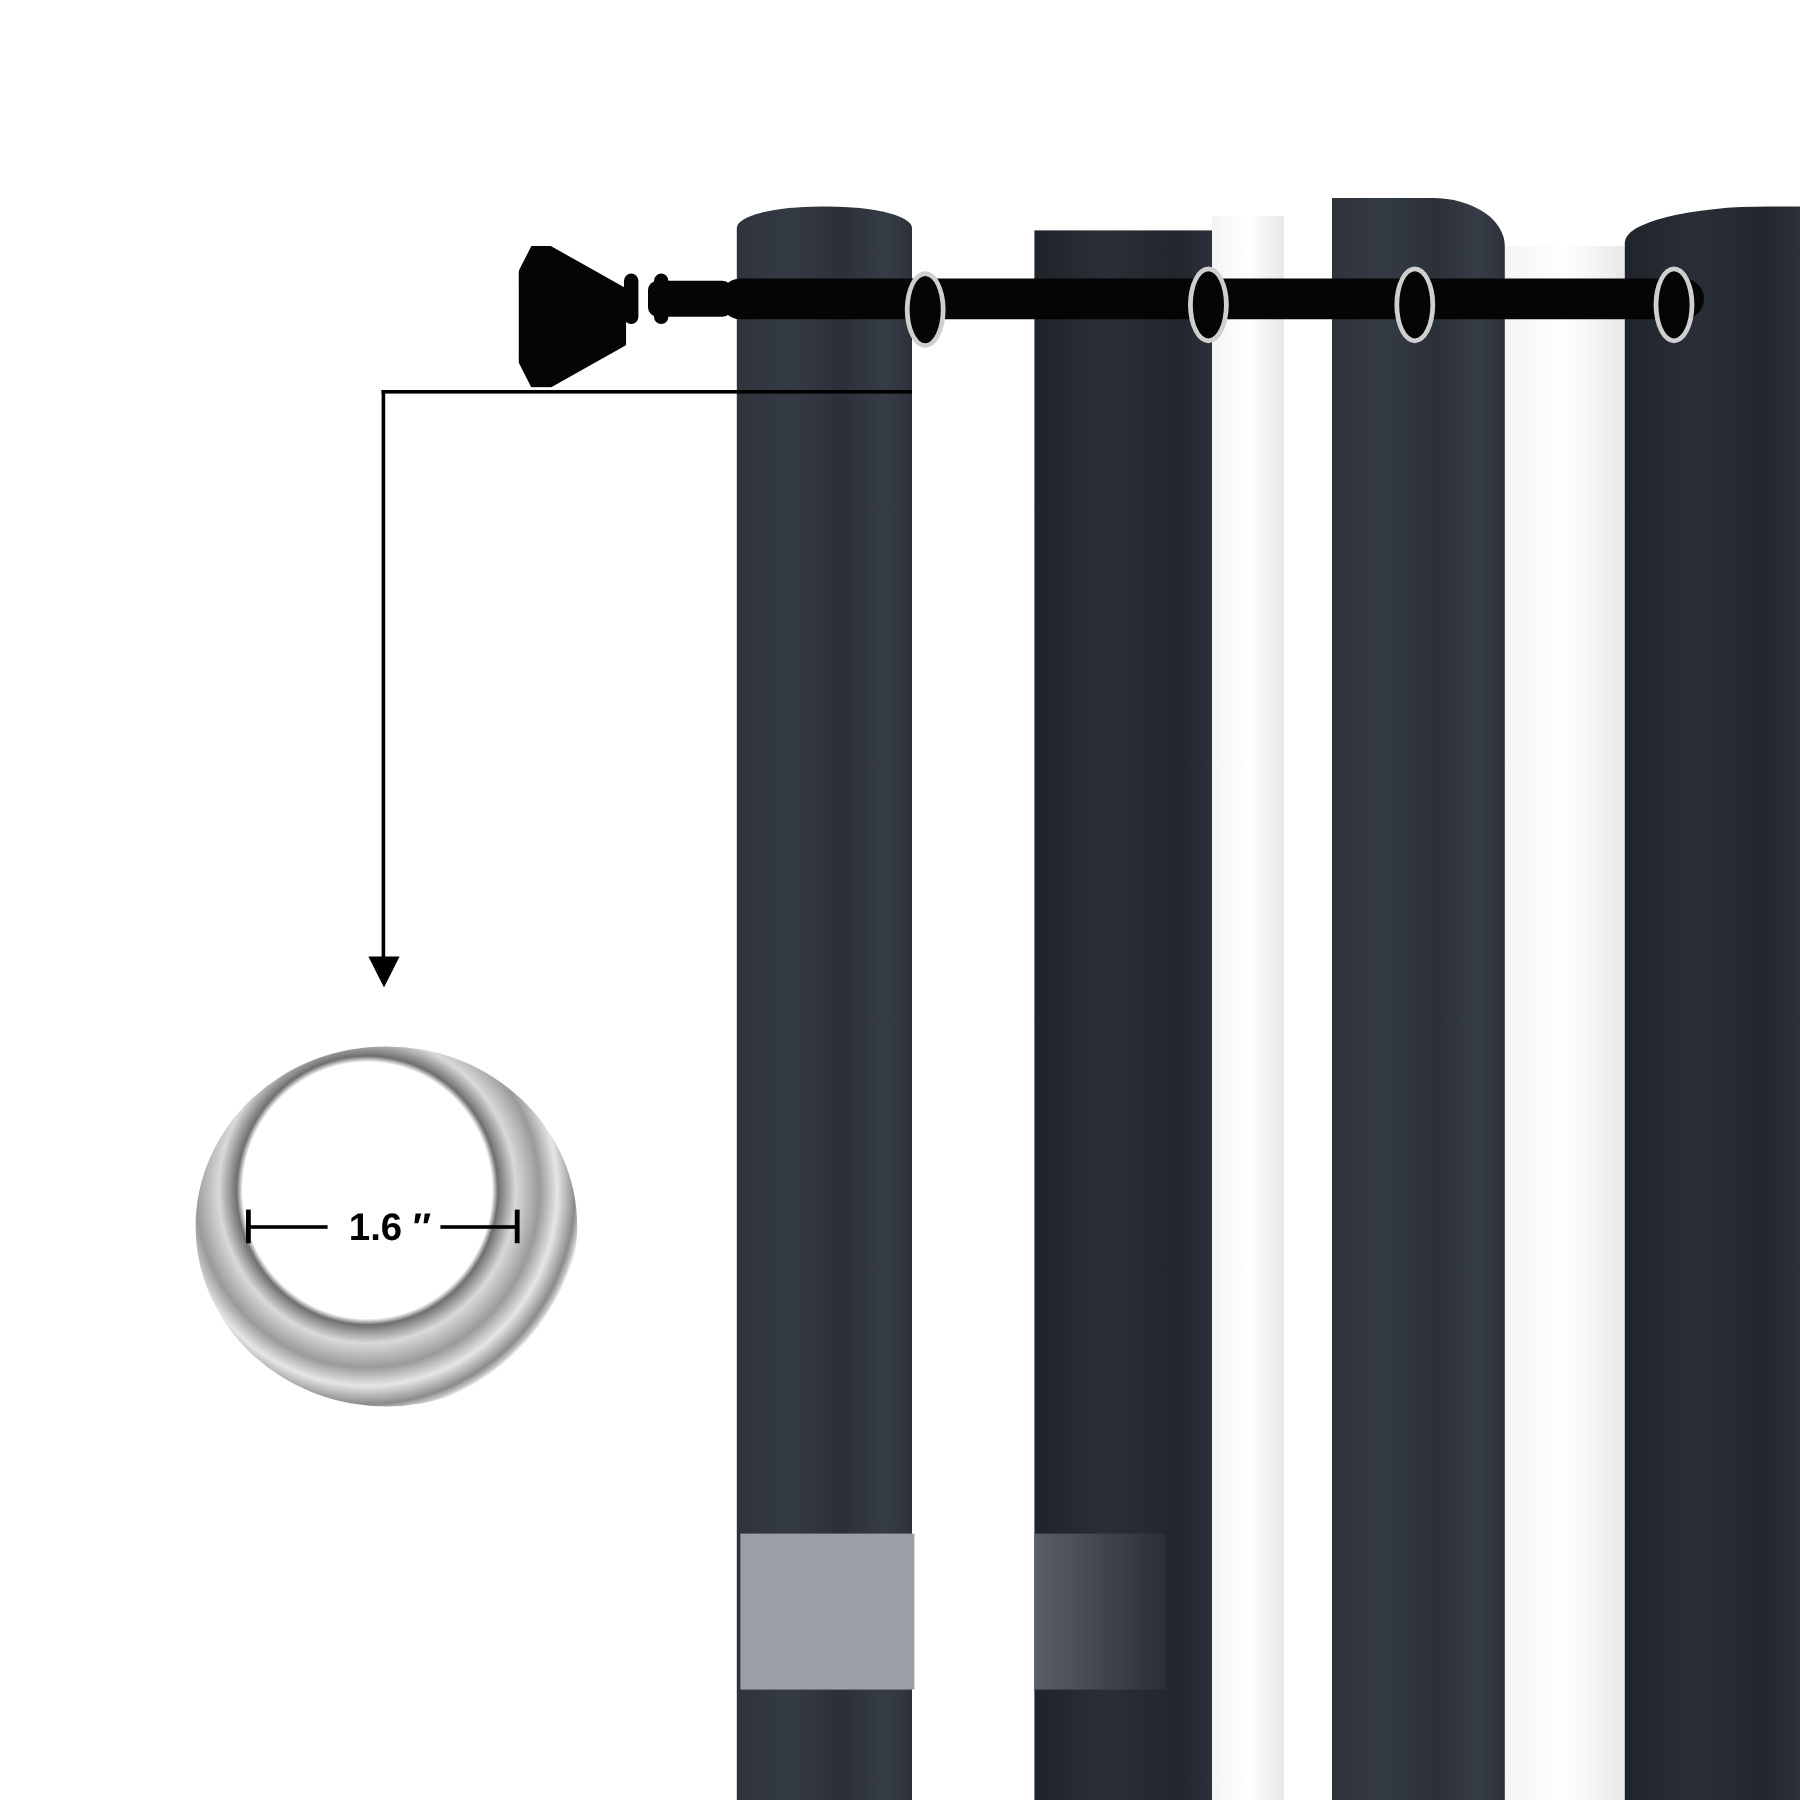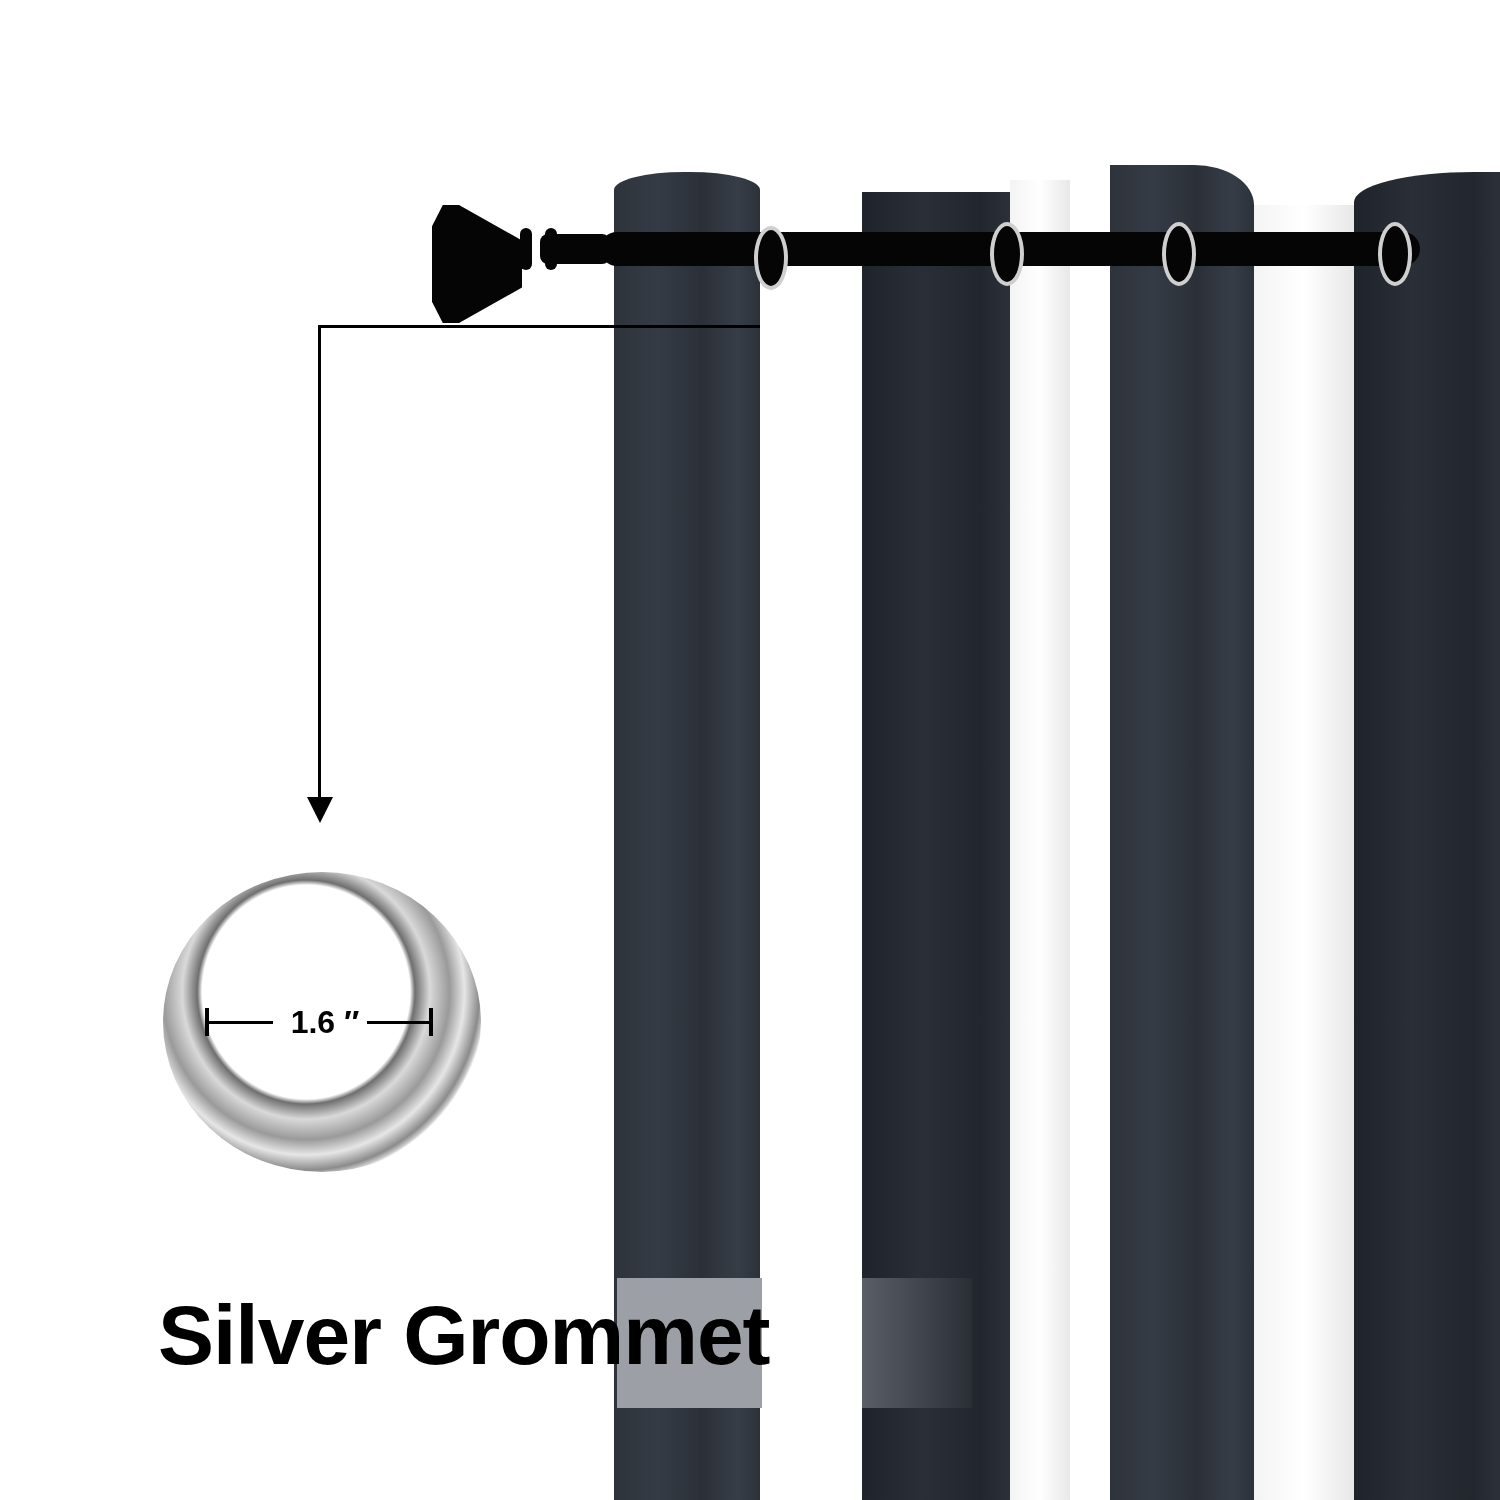--- a/index.html
+++ b/index.html
@@ -63,14 +63,13 @@
   <div class="dim">
     <div class="tick" style="left:0"></div>
     <div class="bar" style="left:2px; width:66px;"></div>
     <div class="label">1.6 ″</div>
     <div class="bar" style="left:162px; width:64px;"></div>
     <div class="tick" style="left:224px"></div>
   </div>
 
   <div class="label-band band1"></div>
   <div class="label-band band2"></div>
-  <div class="title">Silver Grommet</div>
 </div>
 
 </body></html>

